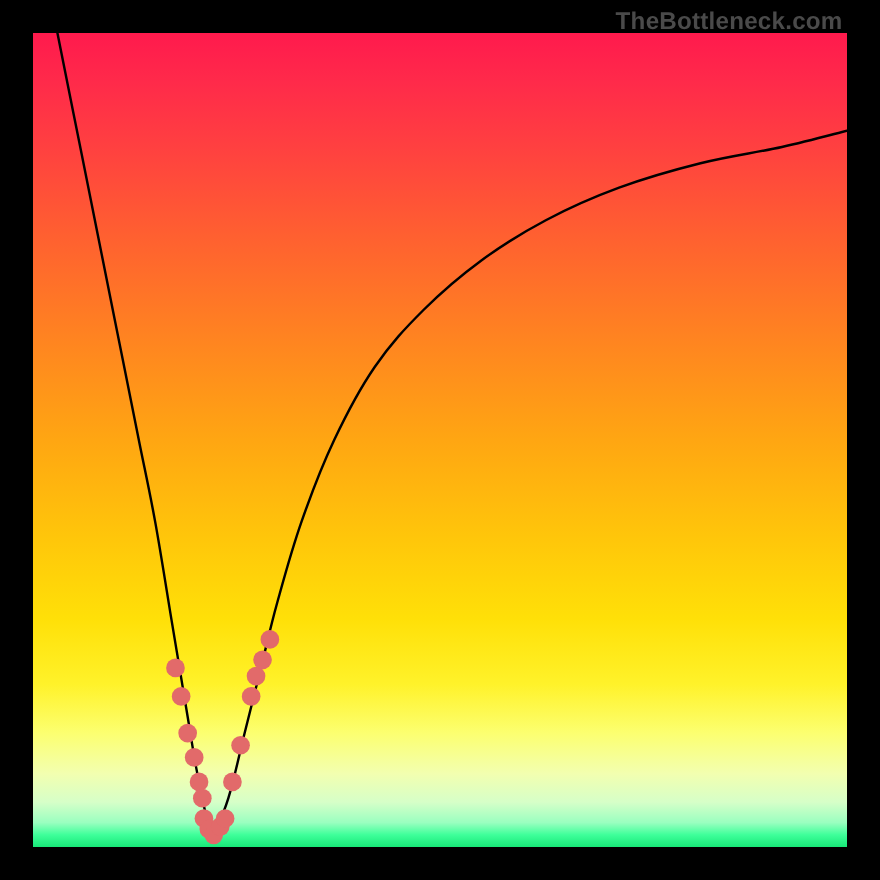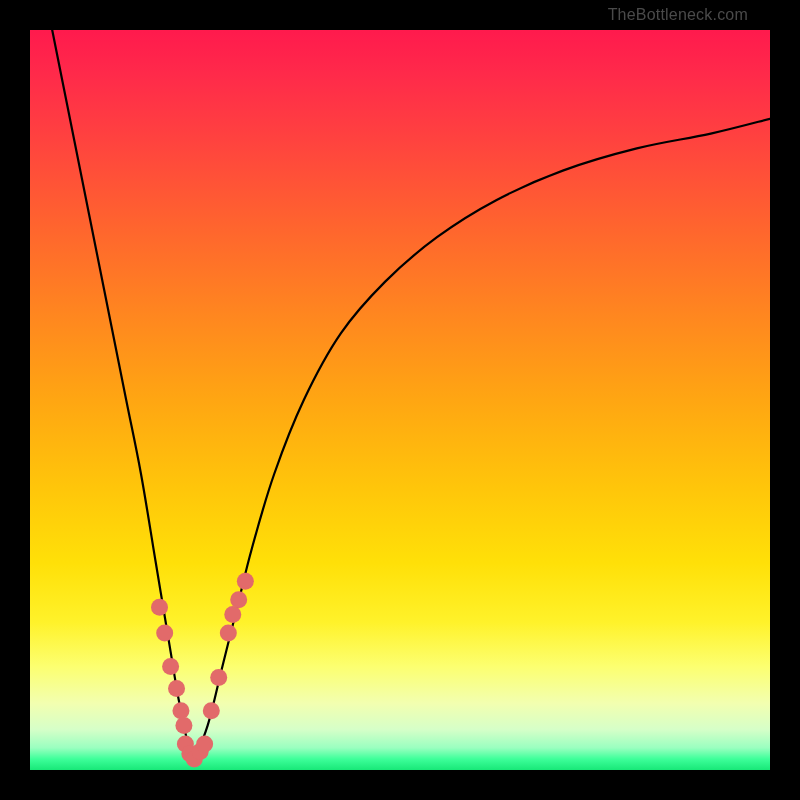--- a/index.html
+++ b/index.html
@@ -42,24 +42,24 @@
       #f2ffb0 91%,
       #d6ffc8 94.5%,
       #9affc0 97%,
       #3eff9a 98.5%,
       #18e878 100%
     );
   }
   .attribution {
     position: absolute;
     top: 6px;
-    right: 52px;
+    right: 34px;
     color: #4a4a4a;
-    font-size: 16px;
-    font-weight: 400;
+    font-size: 22px;
+    font-weight: 700;
     letter-spacing: 0.2px;
     user-select: none;
   }
   svg.curves {
     position: absolute;
     left: 0; top: 0;
     width: 740px; height: 740px;
   }
   .curve-line {
     fill: none;

